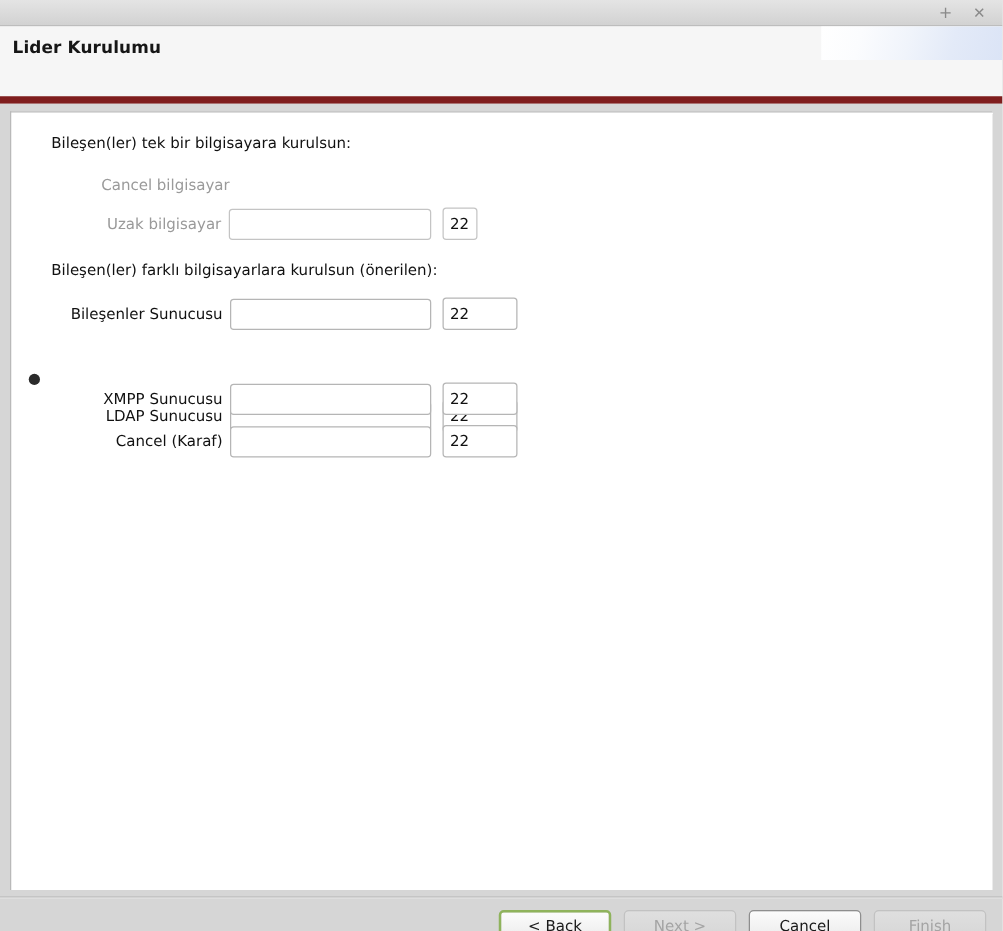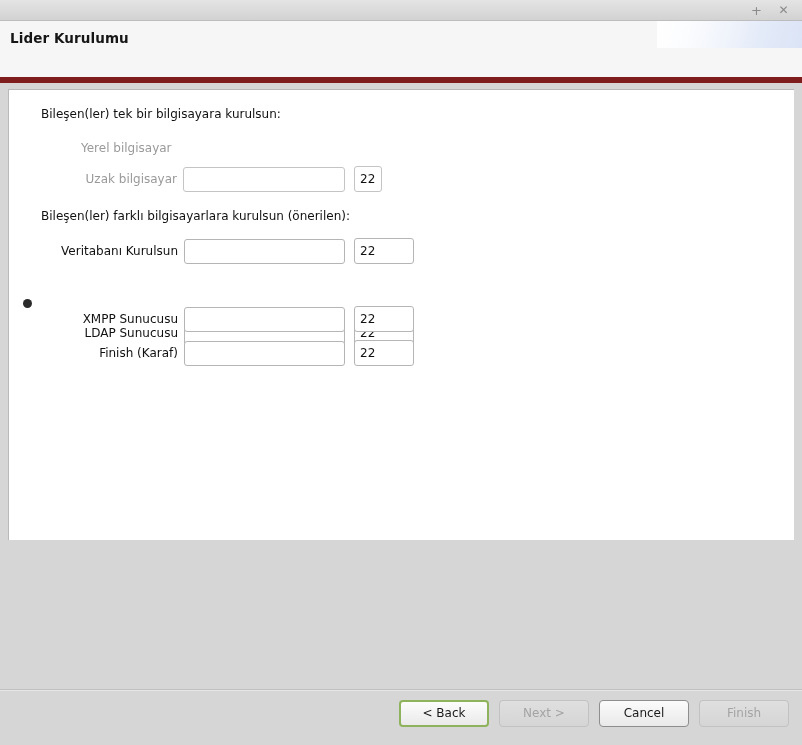--- a/index.html
+++ b/index.html
@@ -104,21 +104,21 @@
   .body-area {
     position: relative;
     flex: 1 1 auto;
     background: #d6d6d6;
     padding: 6px 8px 0 8px;
     box-sizing: border-box;
   }
   .panel {
     position: relative;
     width: 100%;
-    height: 451px;
+    height: 623px;
     background: #ffffff;
     border: 1px solid #b9b9b9;
     border-right: none;
     border-bottom: none;
     box-sizing: border-box;
     box-shadow: inset 1px 1px 0 #ffffff;
     overflow: hidden;
   }
 
   .form {
@@ -251,52 +251,52 @@
     <div class="header-title">Lider Kurulumu</div>
   </div>
 
   <div class="body-area">
     <div class="panel">
       <div class="form">
 
         <div class="group-heading" style="left:32px; top:17px;">Bileşen(ler) tek bir bilgisayara kurulsun:</div>
 
         <div class="field-row" style="left:72px; top:51px;">
-          <span class="field-label dim">Yerel bilgisayar</span>
+          <span class="field-label dim">Cancel bilgisayar</span>
         </div>
 
         <div class="field-row" style="left:68px; top:76px;align-items:center;">
           <span class="field-label dim" style="width:100px;">Uzak bilgisayar</span>
           <input class="txt-input dim" type="text" disabled="" style="width: 162px; height: 25px; margin-left: 6px;" value="">
           <input class="port-input dim" type="text" disabled="" style="width: 28px; height: 25px; margin-left: 9px;" value="22">
         </div>
 
         <div class="radio-dot" style="left:14px; top:209px;"></div>
         <div class="group-heading" style="left:32px; top:119px;">Bileşen(ler) farklı bilgisayarlara kurulsun (önerilen):</div>
 
         <div class="field-row" style="left:46px; top:148px;">
-          <span class="field-label" style="width:123px;">Veritabanı Kurulsun</span>
+          <span class="field-label" style="width:123px;">Bileşenler Sunucusu</span>
           <input class="txt-input" type="text" style="width: 161px; height: 25px; margin-left: 6px;" value="">
           <input class="port-input" type="text" style="width: 60px; height: 25px; margin-left: 9px;" value="22">
         </div>
 
         <div class="field-row" style="left:46px; top:182px;margin-top:48px;">
           <span class="field-label" style="width:123px;">LDAP Sunucusu</span>
           <input class="txt-input" type="text" style="width: 161px; height: 25px; margin-left: 6px;" value="">
           <input class="port-input" type="text" style="width: 60px; height: 25px; margin-left: 9px;" value="22">
         </div>
 
         <div class="field-row" style="left:46px; top:216px;">
           <span class="field-label" style="width:123px;">XMPP Sunucusu</span>
           <input class="txt-input" type="text" style="width: 161px; height: 25px; margin-left: 6px;" value="">
           <input class="port-input" type="text" style="width: 60px; height: 25px; margin-left: 9px;" value="22">
         </div>
 
         <div class="field-row" style="left:46px; top:250px;">
-          <span class="field-label" style="width:123px;">Finish (Karaf)</span>
+          <span class="field-label" style="width:123px;">Cancel (Karaf)</span>
           <input class="txt-input" type="text" style="width: 161px; height: 25px; margin-left: 6px;" value="">
           <input class="port-input" type="text" style="width: 60px; height: 25px; margin-left: 9px;" value="22">
         </div>
 
       </div>
     </div>
   </div>
 
   <div class="footer">
     <div class="footer-sep"></div>

